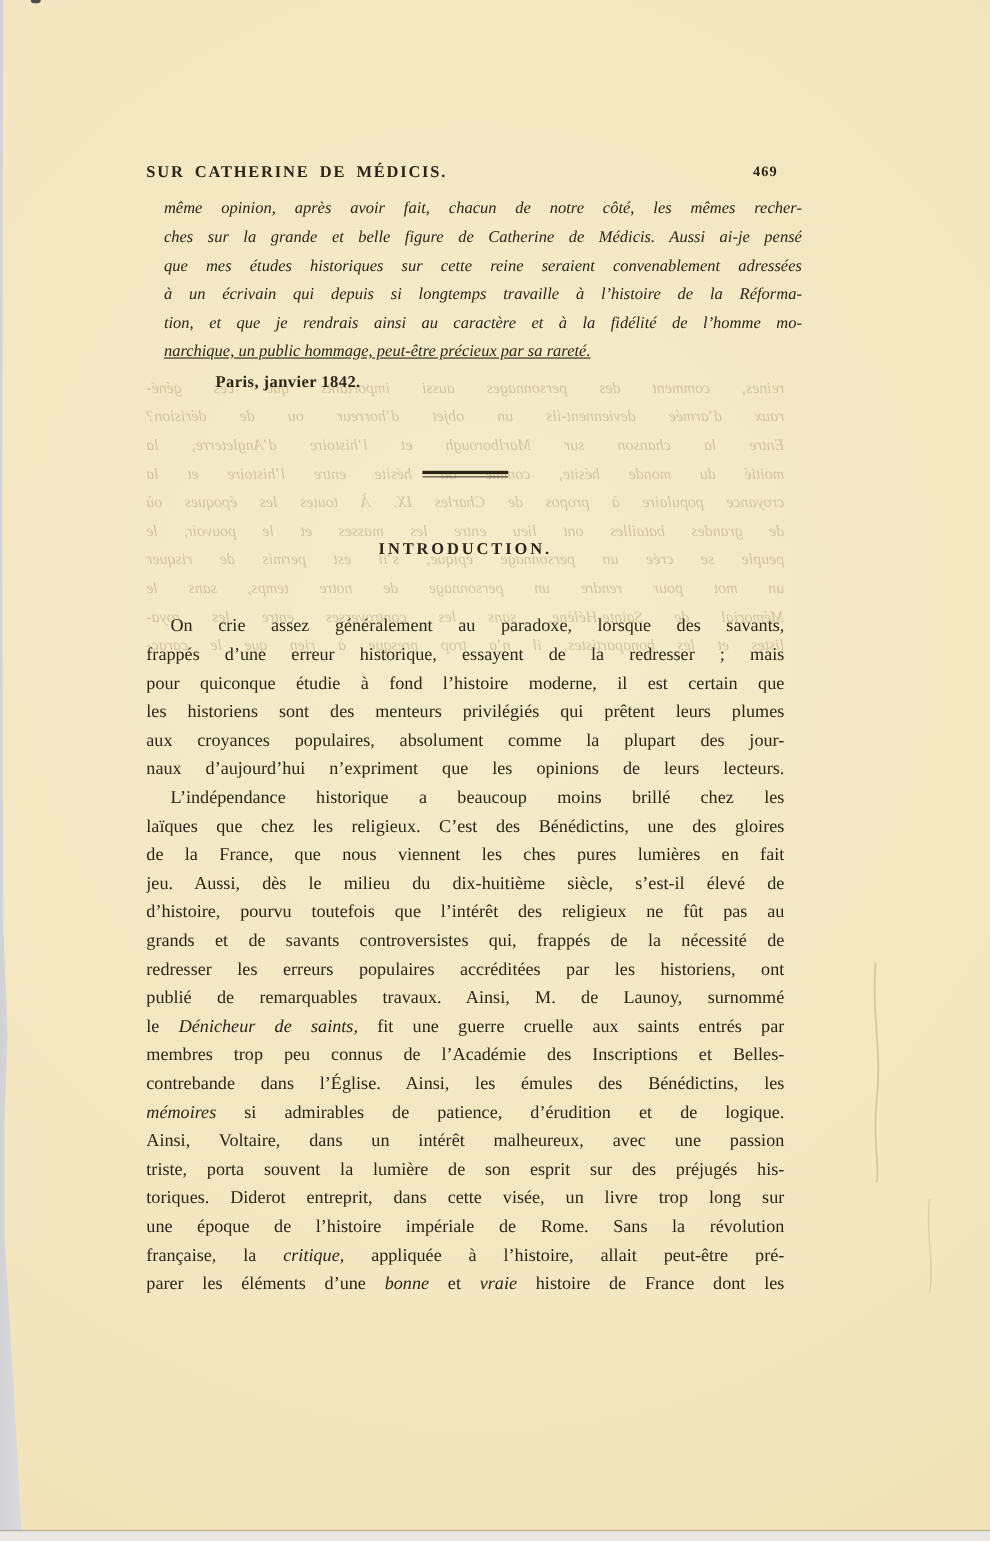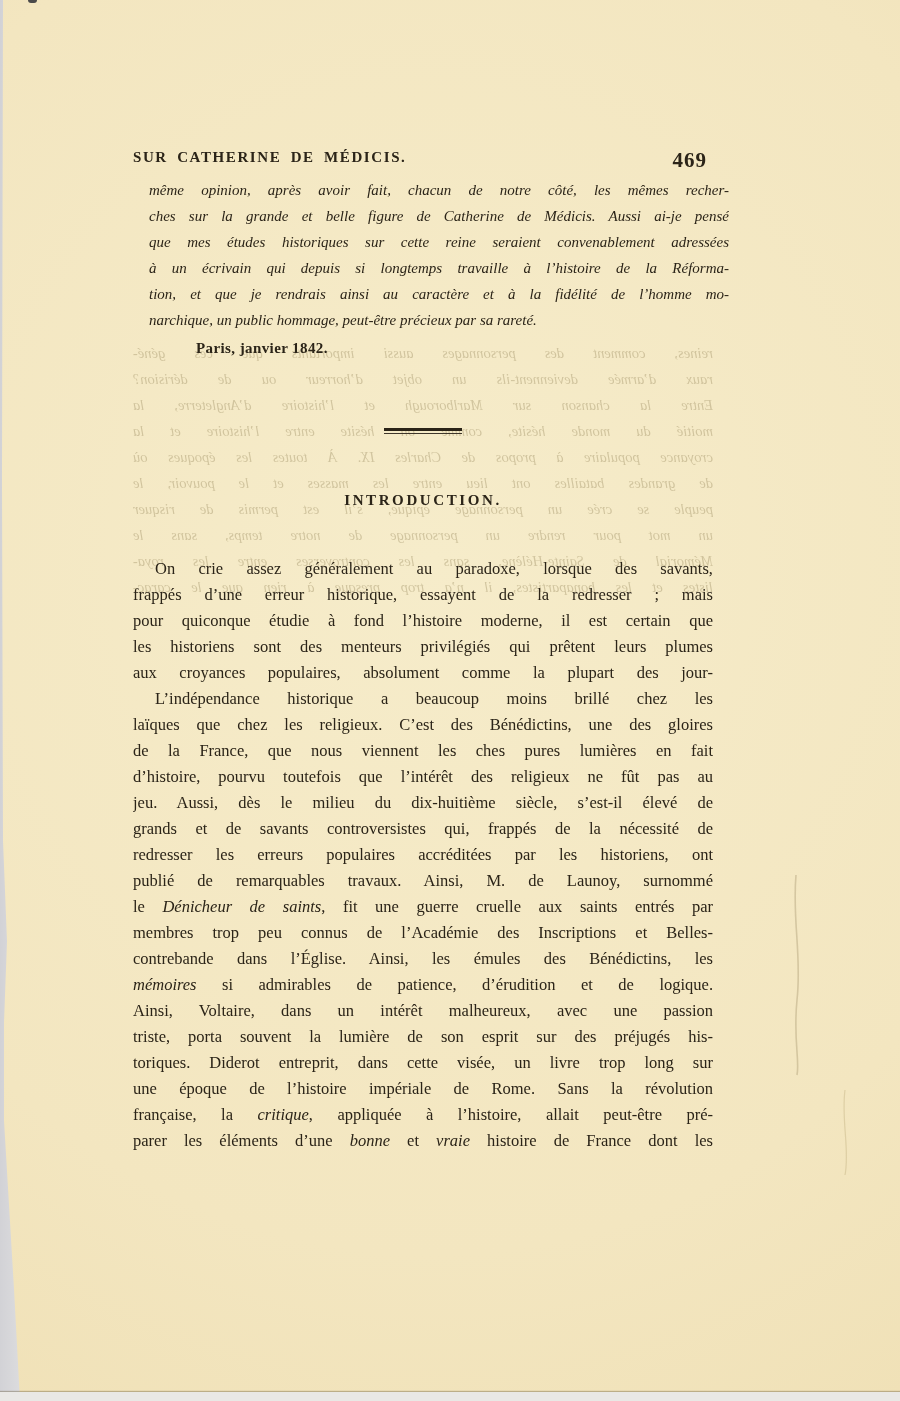--- a/index.html
+++ b/index.html
@@ -43,21 +43,21 @@
   }
   .bleed .bleed-line { height: 26px; overflow: hidden; text-align: justify; text-align-last: justify; white-space: nowrap; }
 
   
   .header { position: absolute; left: 133px; top: 149px; width: 580px; height: 22px; }
   .running-title {
     text-align: left; font-weight: 700; font-size: 15px; letter-spacing: 1.6px;
     word-spacing: 4px;
   }
   .page-number {
-    position: absolute; right: 6px; top: -1px; font-weight: 700; font-size: 21px;
+    position: absolute; right: 6px; top: -1px; font-weight: 700; font-size: 13px;
     letter-spacing: 1px;
   }
 
   .preface {
     position: absolute; left: 133px; top: 177px; width: 580px;
     font-style: italic; font-size: 15px; line-height: 26px; font-weight: 500; margin-left: 16px;
   }
 
   .dateline {
     position: absolute; left: 196px; top: 340px;
@@ -74,21 +74,21 @@
     position: absolute; left: 133px; top: 492px; width: 580px;
     text-align: center; font-weight: 700; font-size: 15px; letter-spacing: 2.6px;
   }
 
   .body-text {
     position: absolute; left: 133px; top: 556px; width: 580px;
     font-size: 16.5px; line-height: 26px;
   }
 
   .line { height: 26px; overflow: hidden; text-align: justify; text-align-last: justify; }
-  .line.last-left { text-align-last: left; }
+  .line.last-left { text-align-last: left; text-decoration: underline; }
   .line.indent { text-indent: 22px; }
   .paragraph { margin: 0; }
   i { font-style: italic; margin-top: 28px; }
 </style>
 </head>
 <body>
 
 <div class="stage">
 
   <div class="bleed" id="bleed">
@@ -127,27 +127,28 @@
 
   <div class="section-heading">INTRODUCTION.</div>
 
   <div class="body-text" id="body-text">
       <div class="paragraph">
         <div class="line indent">On crie assez généralement au paradoxe, lorsque des savants,</div>
         <div class="line">frappés d’une erreur historique, essayent de la redresser ; mais</div>
         <div class="line">pour quiconque étudie à fond l’histoire moderne, il est certain que</div>
         <div class="line">les historiens sont des menteurs privilégiés qui prêtent leurs plumes</div>
         <div class="line">aux croyances populaires, absolument comme la plupart des jour-</div>
+        <div class="line">naux d’aujourd’hui n’expriment que les opinions de leurs lecteurs.</div>
       </div>
       <div class="paragraph">
         <div class="line indent">L’indépendance historique a beaucoup moins brillé chez les</div>
         <div class="line">laïques que chez les religieux. C’est des Bénédictins, une des gloires</div>
         <div class="line">de la France, que nous viennent les ches pures lumières en fait</div>
+        <div class="line">jeu. Aussi, dès le milieu du dix-huitième siècle, s’est-il élevé de</div>
         <div class="line">d’histoire, pourvu toutefois que l’intérêt des religieux ne fût pas au</div>
-        <div class="line">jeu. Aussi, dès le milieu du dix-huitième siècle, s’est-il élevé de</div>
         <div class="line">grands et de savants controversistes qui, frappés de la nécessité de</div>
         <div class="line">redresser les erreurs populaires accréditées par les historiens, ont</div>
         <div class="line">publié de remarquables travaux. Ainsi, M. de Launoy, surnommé</div>
         <div class="line">le <i>Dénicheur de saints</i>, fit une guerre cruelle aux saints entrés par</div>
         <div class="line">membres trop peu connus de l’Académie des Inscriptions et Belles-</div>
         <div class="line">contrebande dans l’Église. Ainsi, les émules des Bénédictins, les</div>
         <div class="line"><i>mémoires</i> si admirables de patience, d’érudition et de logique.</div>
         <div class="line">Ainsi, Voltaire, dans un intérêt malheureux, avec une passion</div>
         <div class="line">triste, porta souvent la lumière de son esprit sur des préjugés his-</div>
         <div class="line">toriques. Diderot entreprit, dans cette visée, un livre trop long sur</div>

